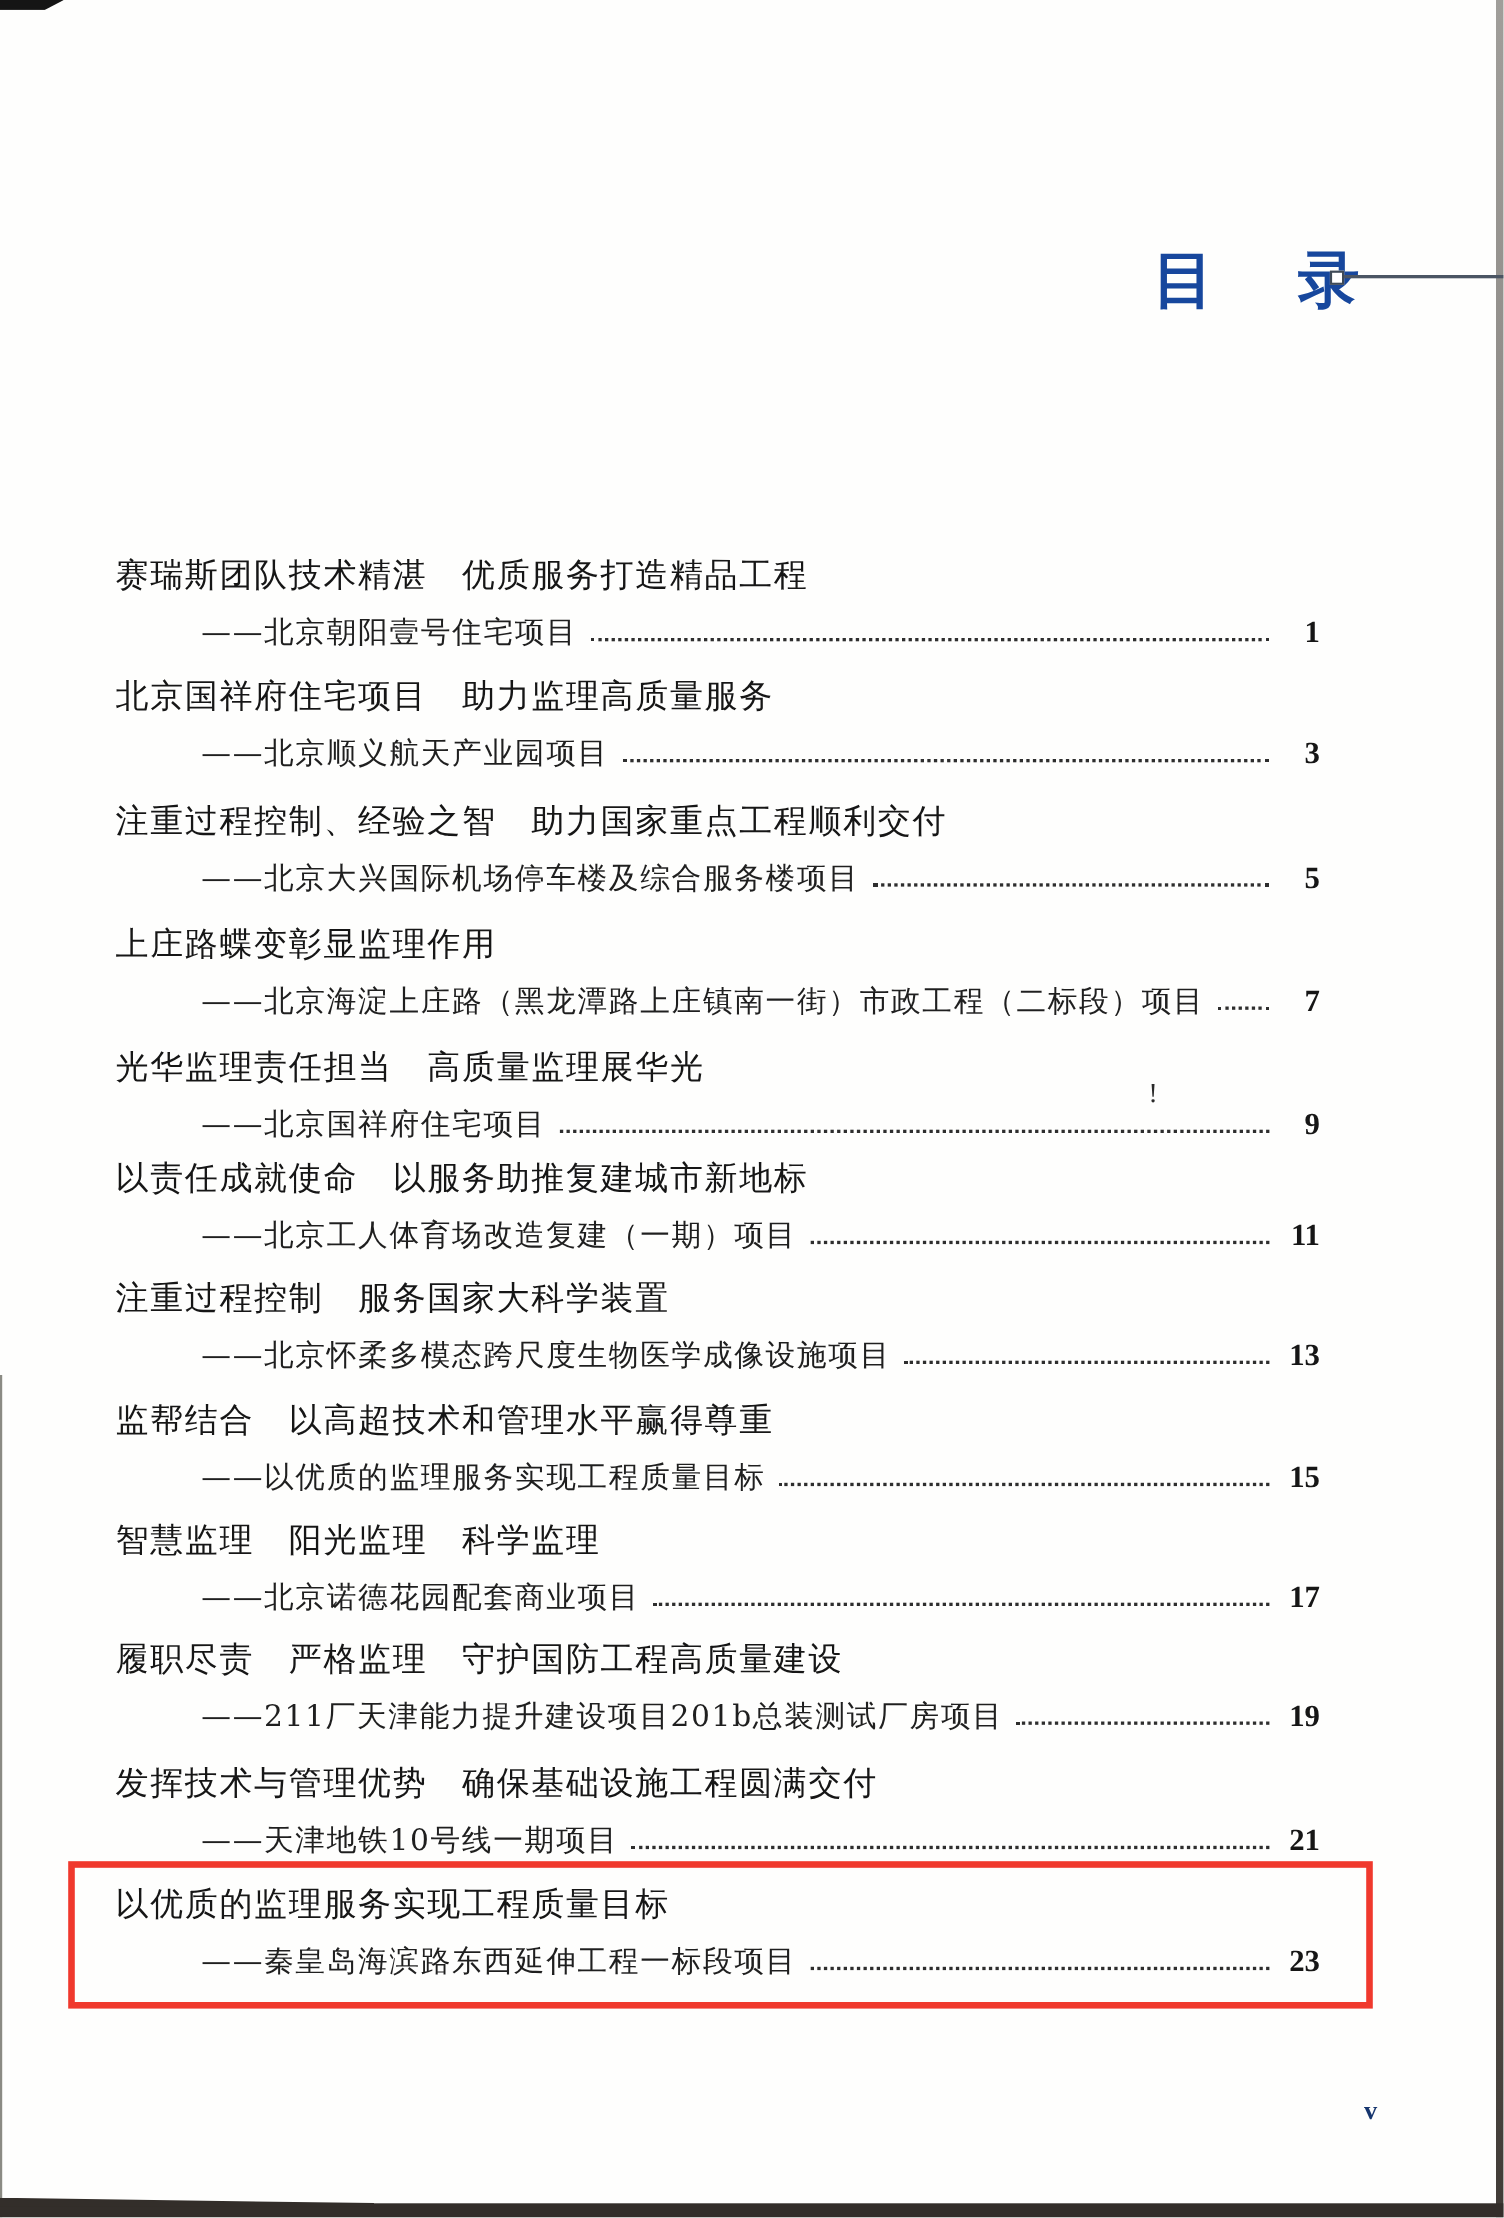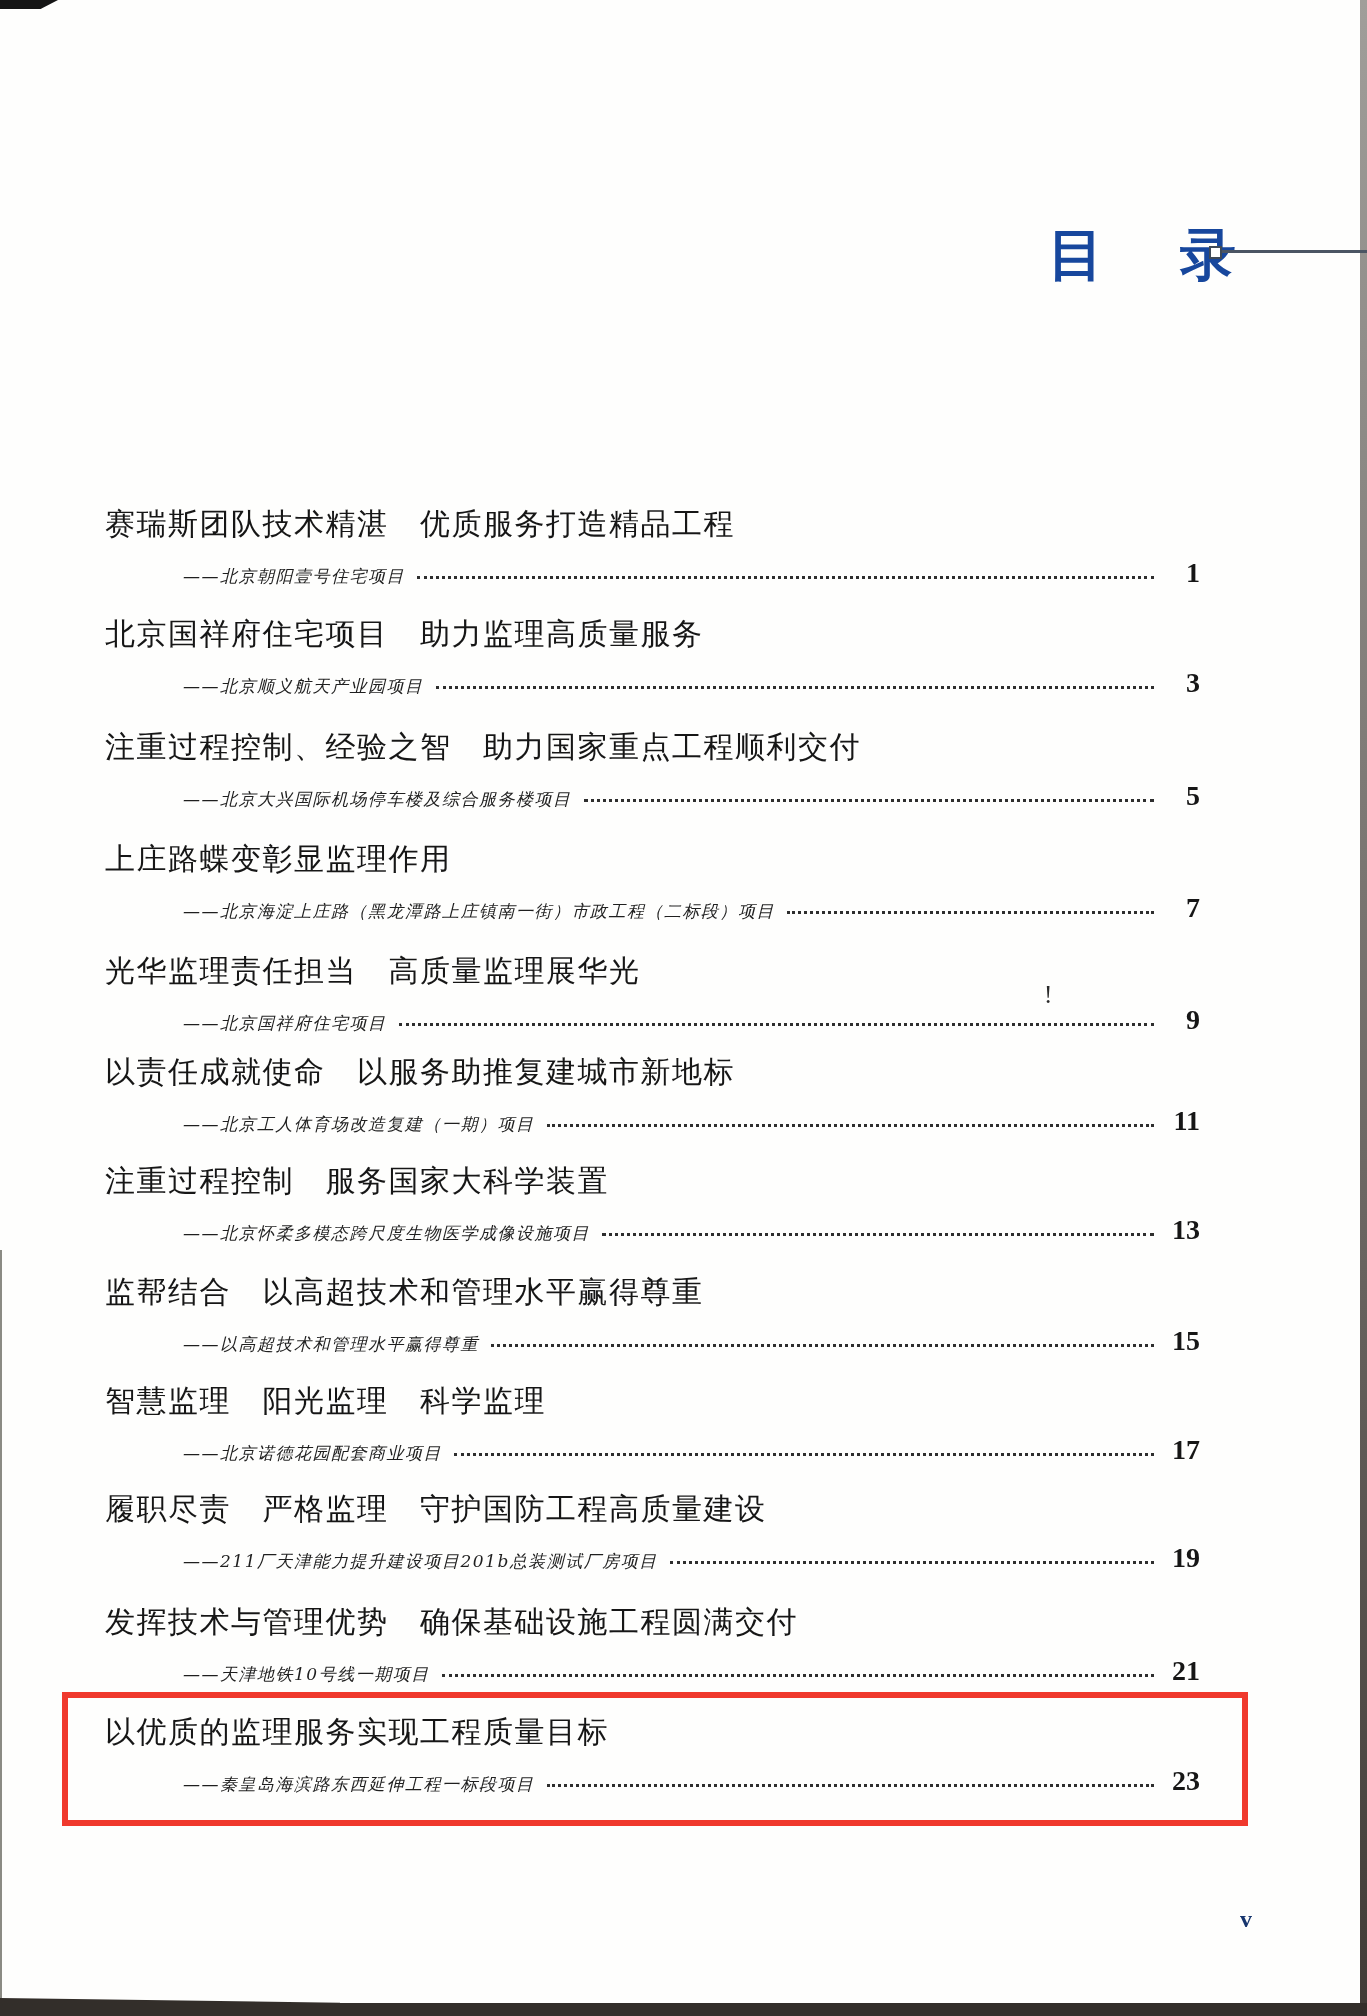--- a/index.html
+++ b/index.html
@@ -37,22 +37,22 @@
   }
 
   
   .entry{position:absolute;left:105px;width:1095px;}
   .entry-title{
     font-size:30px;font-weight:400;letter-spacing:1.5px;line-height:38px;
     color:#161616;white-space:nowrap;
   }
   .sub-row{display:flex;align-items:baseline;padding-left:78px;margin-top:14px;}
   .sub-text{
-    font-family:"DejaVu Serif",serif;font-style:italic;
-    font-size:17px;letter-spacing:1.5px;color:#1f1f1f;white-space:nowrap;
+    font-family:"DejaVu Serif",serif;
+    font-size:27px;letter-spacing:1.5px;color:#1f1f1f;white-space:nowrap;
   }
   .leader{flex:1 1 auto;height:0;border-bottom:3.2px dotted #2e2e2e;
     align-self:flex-end;margin:0 10px 10px 12px;min-width:30px;}
   .pnum{
     font-family:"Liberation Serif",serif;font-weight:700;font-size:28px;
     min-width:36px;text-align:right;color:#161616;
   }
 
   
   .highlight-box{
@@ -144,21 +144,21 @@
     <div class="sub-row">
       <span class="sub-text">——北京怀柔多模态跨尺度生物医学成像设施项目</span>
       <span class="leader"></span>
       <span class="pnum">13</span>
     </div>
   </div>
 
   <div class="entry" style="top:1273px">
     <div class="entry-title">监帮结合　以高超技术和管理水平赢得尊重</div>
     <div class="sub-row">
-      <span class="sub-text">——以高超技术和管理水平赢得尊重</span>
+      <span class="sub-text">——以优质的监理服务实现工程质量目标</span>
       <span class="leader"></span>
       <span class="pnum">15</span>
     </div>
   </div>
 
   <div class="entry" style="top:1382px">
     <div class="entry-title">智慧监理　阳光监理　科学监理</div>
     <div class="sub-row">
       <span class="sub-text">——北京诺德花园配套商业项目</span>
       <span class="leader"></span>

